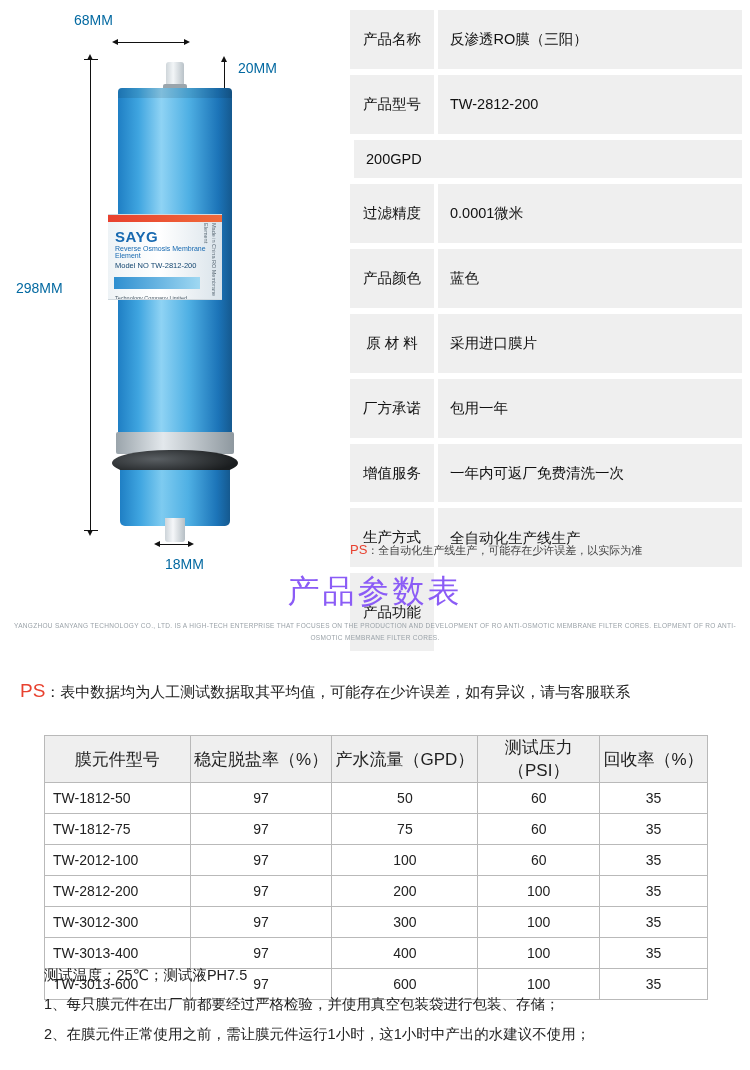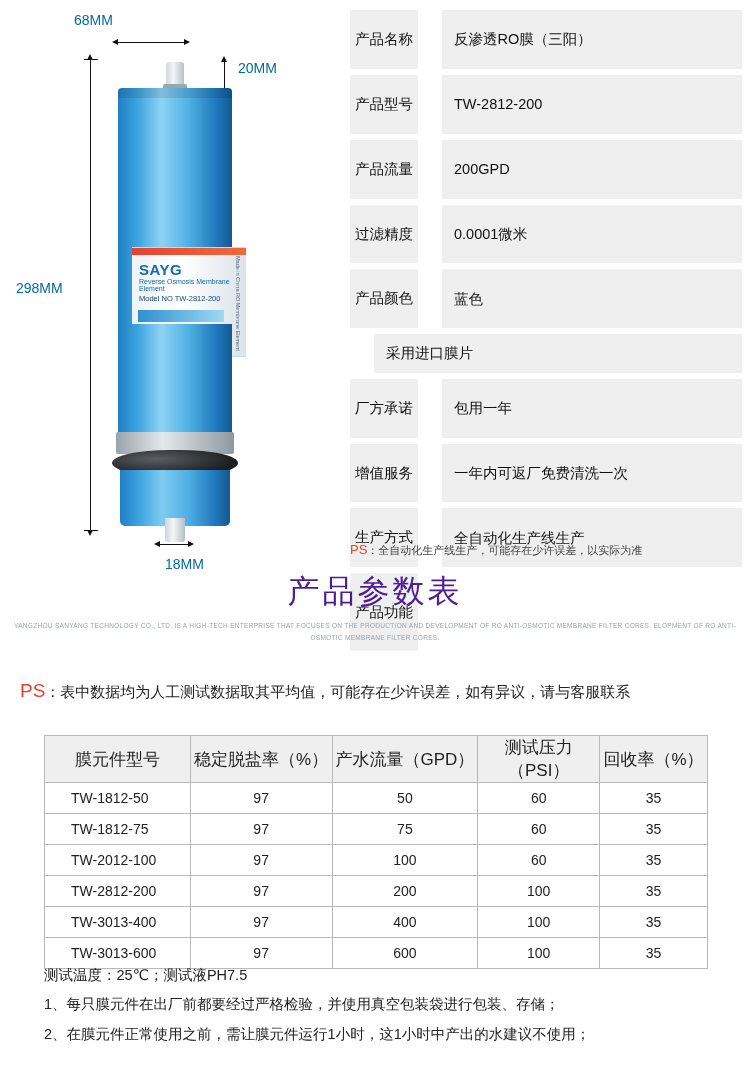--- a/index.html
+++ b/index.html
@@ -73,25 +73,24 @@
   .body {
     position:absolute; left:118px; top:88px; width:114px; height:350px;
     background:linear-gradient(to right,#1f7fc4 0%,#3fa5e0 18%,#8fd3f4 38%,#4fb0e4 62%,#1c74b8 88%,#15598f 100%);
     border-radius:4px 4px 0 0;
   }
   .body-top-shade {
     position:absolute; left:118px; top:88px; width:114px; height:10px;
     background:rgba(0,0,0,0.10); border-radius:4px 4px 0 0;
   }
   .label {
-    position:absolute; left:132px; top:214px; width:114px; height:110px;
+    position:absolute; left:108px; top:214px; width:114px; height:86px;
     background:linear-gradient(to right,#eef3f6,#ffffff 45%,#d9e3ea);
     border-top:1px solid #cfd8de; border-bottom:1px solid #cfd8de;
     overflow:hidden;
-    margin-top:33px;
   }
   .label-stripe-top {
     position:absolute; left:0; top:0; width:100%; height:7px;
     background:linear-gradient(to right,#e8412f,#f06a3a);
   }
   .label-brand {
     position:absolute; left:7px; top:13px; font-size:15px; font-weight:bold;
     color:#1769b0; letter-spacing:0.5px; font-family:"Liberation Sans",sans-serif;
   }
   .label-sub {
@@ -137,62 +136,62 @@
   .bottom-nozzle {
     position:absolute; left:165px; top:518px; width:20px; height:24px;
     background:linear-gradient(to right,#cdd4d9,#f5f7f9 40%,#b6bfc5);
     border-radius:0 0 3px 3px;
   }
 
   
   #spec { position:absolute; left:350px; top:10px; width:392px; }
   .spec-row { display:flex; align-items:stretch; margin-bottom:6px; }
   .spec-key {
-    width:68px; background:#efefef; color:#111; font-size:14.5px;
+    width:84px; background:#efefef; color:#111; font-size:14.5px;
     display:flex; align-items:center; justify-content:center;
     padding:20px 4px; line-height:1.3; text-align:center;
   }
   .spec-val {
     flex:1; background:#efefef; color:#111; font-size:14.5px;
     display:flex; align-items:center; padding:8px 12px; line-height:1.55;
-    margin-left:24px;
+    margin-left:4px;
   }
   .spec-val.multi { line-height:1.6; font-size:14.5px; }
 
   #ps-note {
     position:absolute; left:350px; top:540px; width:392px;
     font-size:11px; color:#444; line-height:1.5;
   }
   #ps-note .ps { color:#e8412f; font-size:13px; }
 
   
   #title-wrap { position:absolute; left:0; top:570px; width:750px; text-align:center; }
   #big-title {
-    font-size:32px; color:#4c1d95; letter-spacing:3px;
+    font-size:32px; color:#8b5cf6; letter-spacing:3px;
     font-family:"Liberation Serif","DejaVu Serif",serif;
   }
   #title-en {
     margin-top:6px; font-size:6.5px; color:#9aa2a8; line-height:1.9; letter-spacing:0.3px;
   }
 
   
   #ps2 {
     position:absolute; left:20px; top:680px; width:712px;
     font-size:15px; color:#222;
   }
   #ps2 .ps { color:#e8412f; font-size:19px; }
 
   
   #dtable { position:absolute; left:44px; top:735px; width:664px; border-collapse:collapse; }
   #dtable th, #dtable td {
     border:1px solid #b9b9b9; font-size:14px; color:#222;
     padding:0; height:31px; text-align:center; font-weight:normal;
   }
   #dtable thead th { background:#efefef; font-size:17px; }
-  #dtable tbody td.first { text-align:left; padding-left:26px; }
+  #dtable tbody td.first { text-align:left; padding-left:8px; }
 
   
   #footer { position:absolute; left:44px; top:965px; width:690px; font-size:14.5px; color:#222; }
   #footer .fl { margin-bottom:9px; line-height:1.4; }
 </style>
 </head>
 <body>
 
 <div id="top">
 
@@ -237,32 +236,32 @@
   <div id="spec">
     <div class="spec-row">
       <div class="spec-key">产品名称</div>
       <div class="spec-val">反渗透RO膜（三阳）</div>
     </div>
     <div class="spec-row">
       <div class="spec-key">产品型号</div>
       <div class="spec-val">TW-2812-200</div>
     </div>
     <div class="spec-row">
-      <div class="spec-key">产品流量</div>
       <div class="spec-val">200GPD</div>
     </div>
     <div class="spec-row">
       <div class="spec-key">过滤精度</div>
       <div class="spec-val">0.0001微米</div>
     </div>
     <div class="spec-row">
       <div class="spec-key">产品颜色</div>
       <div class="spec-val">蓝色</div>
     </div>
     <div class="spec-row">
+      <div class="spec-key">原 材 料</div>
       <div class="spec-val">采用进口膜片</div>
     </div>
     <div class="spec-row">
       <div class="spec-key">厂方承诺</div>
       <div class="spec-val">包用一年</div>
     </div>
     <div class="spec-row">
       <div class="spec-key">增值服务</div>
       <div class="spec-val">一年内可返厂免费清洗一次</div>
     </div>
@@ -322,20 +321,27 @@
       <td>35</td>
     </tr>
     <tr>
       <td class="first">TW-2812-200</td>
       <td>97</td>
       <td>200</td>
       <td>100</td>
       <td>35</td>
     </tr>
     <tr>
+      <td class="first">TW-3012-300</td>
+      <td>97</td>
+      <td>300</td>
+      <td>100</td>
+      <td>35</td>
+    </tr>
+    <tr>
       <td class="first">TW-3013-400</td>
       <td>97</td>
       <td>400</td>
       <td>100</td>
       <td>35</td>
     </tr>
     <tr>
       <td class="first">TW-3013-600</td>
       <td>97</td>
       <td>600</td>

